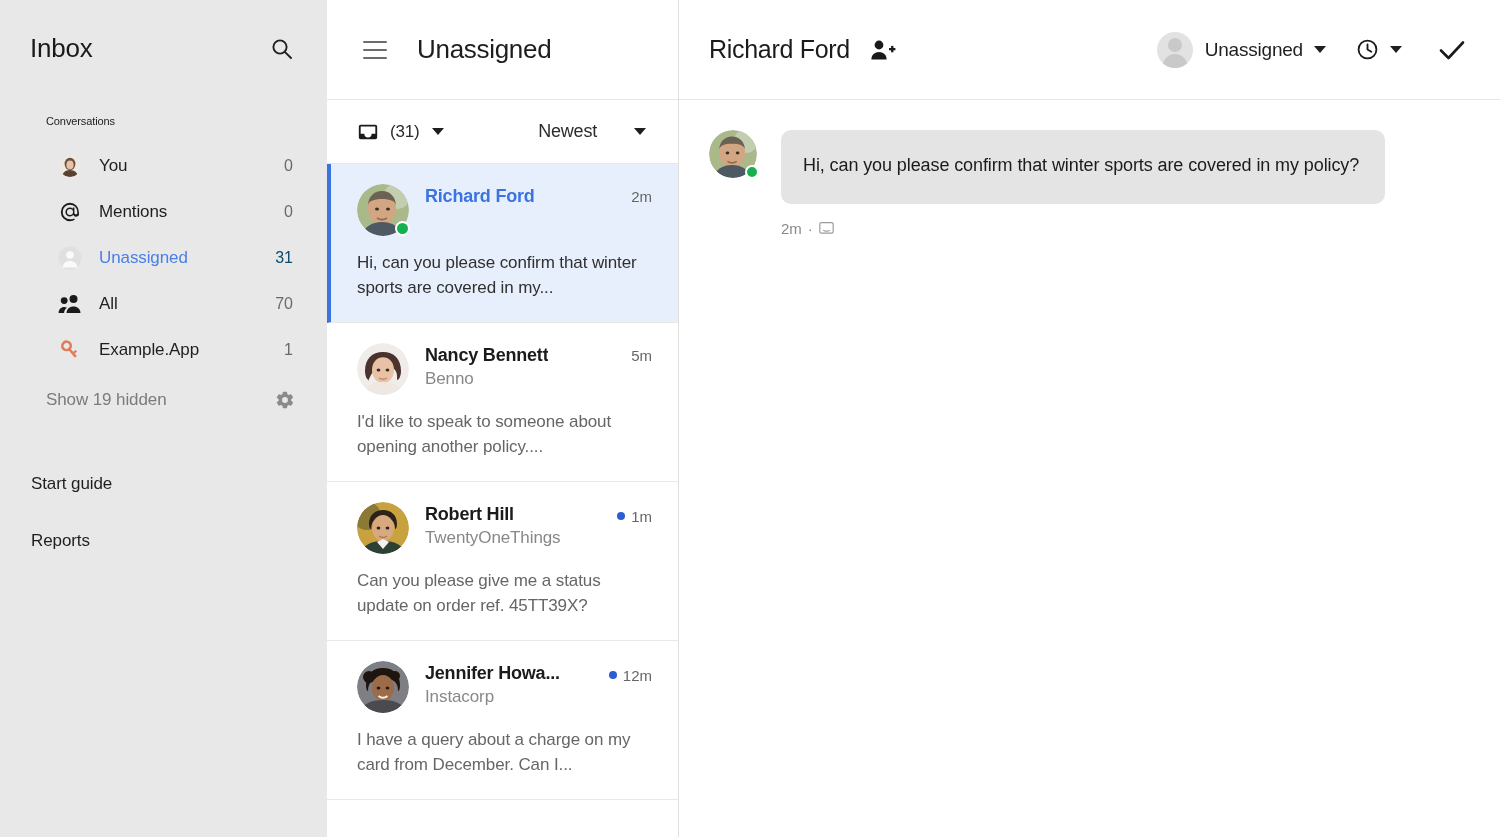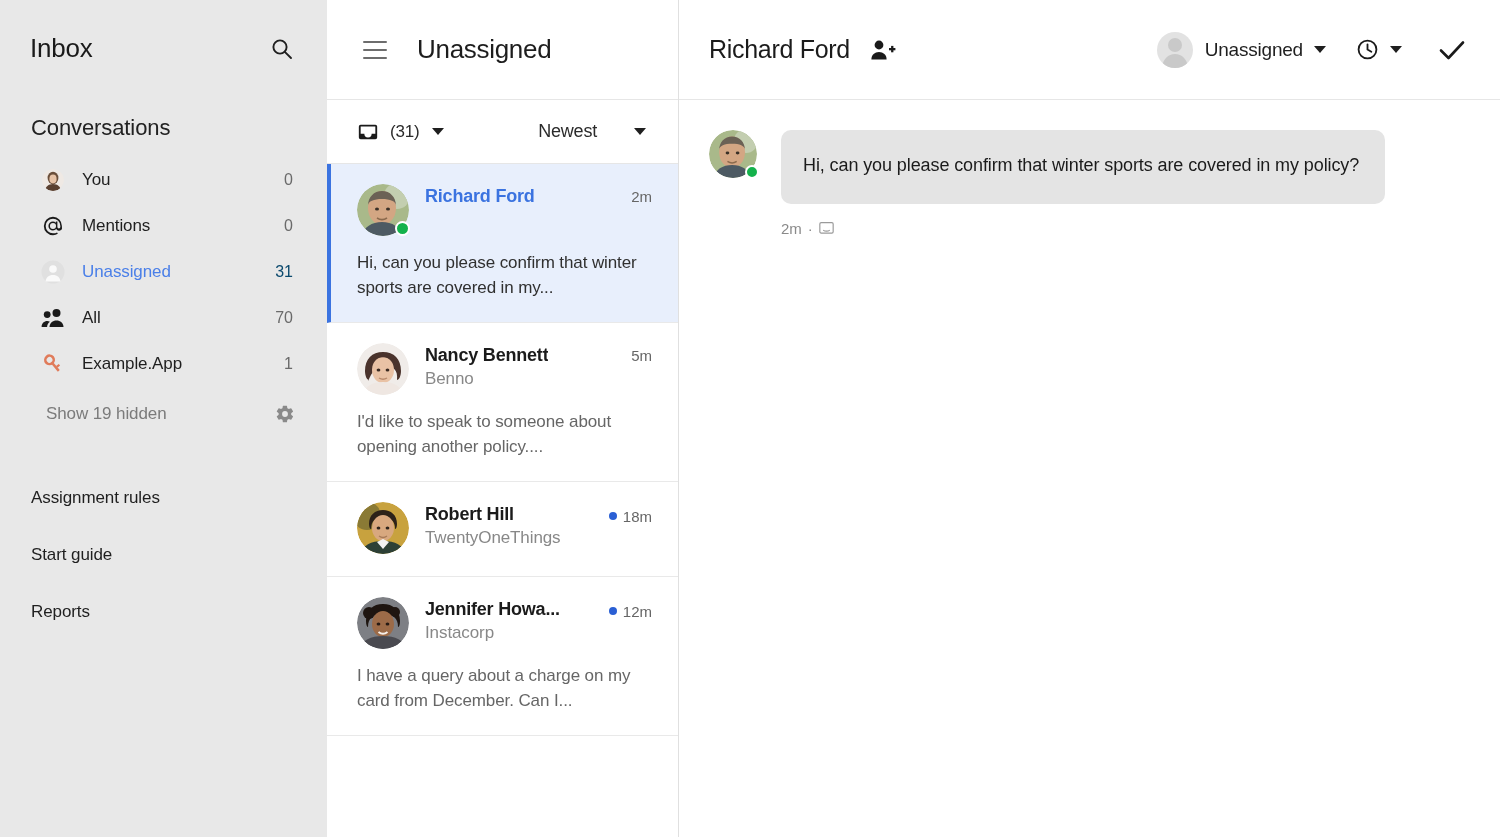--- a/index.html
+++ b/index.html
@@ -18,27 +18,27 @@
     background: #e8e8e8;
     position: relative;
   }
   .sb-head {
     display: flex; align-items: center; justify-content: space-between;
     padding: 33px 34px 0 30px;
   }
   .sb-title { font-size: 26px; color: #1a1a1a; font-weight: 400; letter-spacing: -0.2px; }
   .sb-search { width: 22px; height: 22px; cursor: pointer; display:block; }
   .sb-section {
-    font-size: 22px; color: #222; font-weight: 400;
-    padding: 0 0 0 31px; margin-top: 51px; letter-spacing: -0.1px;
+    font-size: 11px; color: #222; font-weight: 400;
+    padding: 0 0 0 31px; margin-top: 51px; letter-spacing: -0.1px; margin-left: 15px;
   }
   .sb-list { margin-top: 16px; }
   .sb-item {
     display: flex; align-items: center;
-    height: 46px; padding: 0 34px 0 40px;
+    height: 46px; padding: 0 34px 0 57px;
     cursor: pointer; position: relative;
   }
   .sb-ico {
     width: 26px; height: 26px; flex: 0 0 26px;
     margin-right: 16px;
     display: flex; align-items: center; justify-content: center;
   }
   .sb-label { flex: 1; font-size: 17px; color: #1f1f1f; letter-spacing: -0.1px; }
   .sb-count { font-size: 16px; color: #6a6a6a; }
   .sb-item.active .sb-label { color: #4a7fe8; }
@@ -295,21 +295,20 @@
         <span class="sb-hidden-label">Show 19 hidden</span>
         <span>
           <svg width="20" height="20" viewBox="0 0 24 24">
             <path fill="#8a8a8a" d="M19.4 13a7.8 7.8 0 000-2l2.1-1.6a.5.5 0 00.1-.6l-2-3.5a.5.5 0 00-.6-.2l-2.5 1a7.3 7.3 0 00-1.7-1l-.4-2.6a.5.5 0 00-.5-.4h-4a.5.5 0 00-.5.4l-.4 2.6a7.6 7.6 0 00-1.7 1l-2.5-1a.5.5 0 00-.6.2l-2 3.5a.5.5 0 00.1.6L4.4 11a8 8 0 000 2l-2.1 1.6a.5.5 0 00-.1.6l2 3.5a.5.5 0 00.6.2l2.5-1a7.3 7.3 0 001.7 1l.4 2.6a.5.5 0 00.5.4h4a.5.5 0 00.5-.4l.4-2.6a7.6 7.6 0 001.7-1l2.5 1a.5.5 0 00.6-.2l2-3.5a.5.5 0 00-.1-.6zM12 15.5A3.5 3.5 0 1115.5 12 3.5 3.5 0 0112 15.5z"></path>
           </svg>
         </span>
       </div>
     </div>
 
     <div class="sb-links">
-      <div class="sb-link">Assignment rules</div>
       <div class="sb-link">Start guide</div>
       <div class="sb-link">Reports</div>
     </div>
   </aside>
 
   <section class="list">
     <div class="list-head">
       <div class="hamburger">
         <span></span>
           <span></span>
@@ -424,26 +423,27 @@
                 <path d="M20 40l6 7 6-7-6-3z" fill="#f2f2f2"></path>
               </g>
             </svg>
           </span>
         </div>
         <div class="conv-meta">
           <div class="conv-row1">
             <span class="conv-name">Robert Hill</span>
             <span class="conv-time">
               <span class="unread-dot"></span>
-              <span>18m</span>
+              <span>1m</span>
             </span>
           </div>
           <div class="conv-company">TwentyOneThings</div>
         </div>
       </div>
+      <div class="conv-snippet">Can you please give me a status update on order ref. 45TT39X?</div>
     </div>
 
     <div class="conv">
       <div class="conv-top">
         <div class="conv-av">
           <span class="face">
             <svg width="52" height="52" viewBox="0 0 52 52">
               <defs>
                   <clipPath id="c4">
                     <circle cx="26" cy="26" r="26"></circle>

